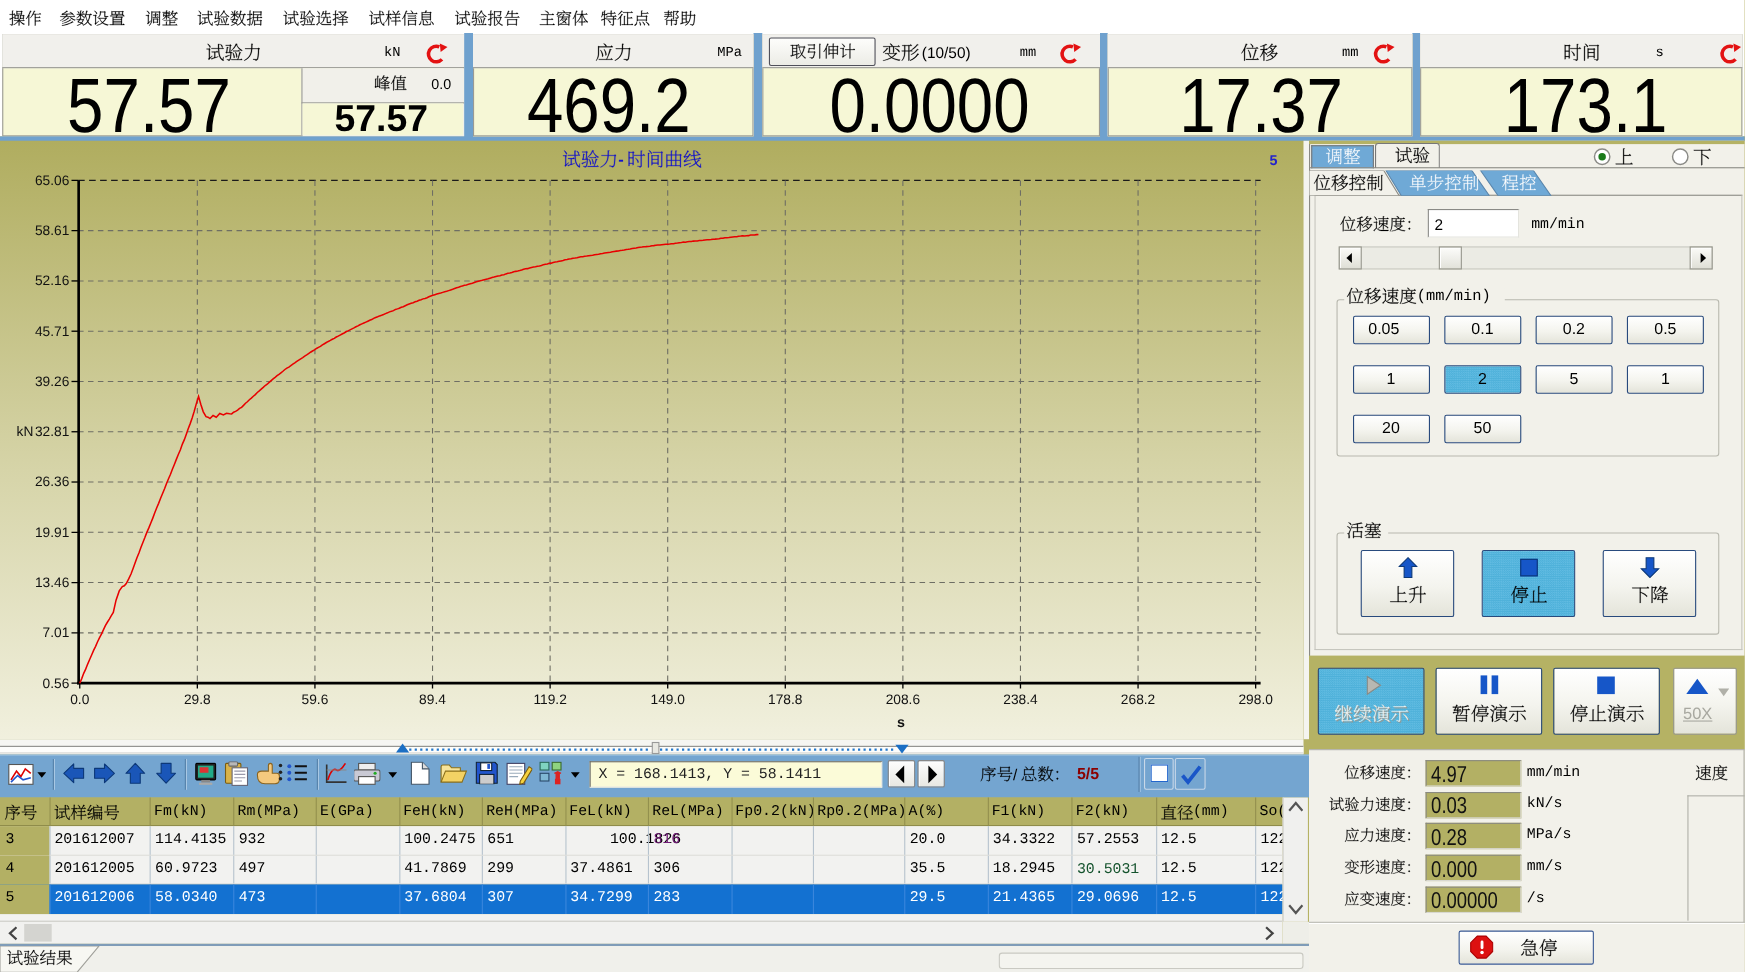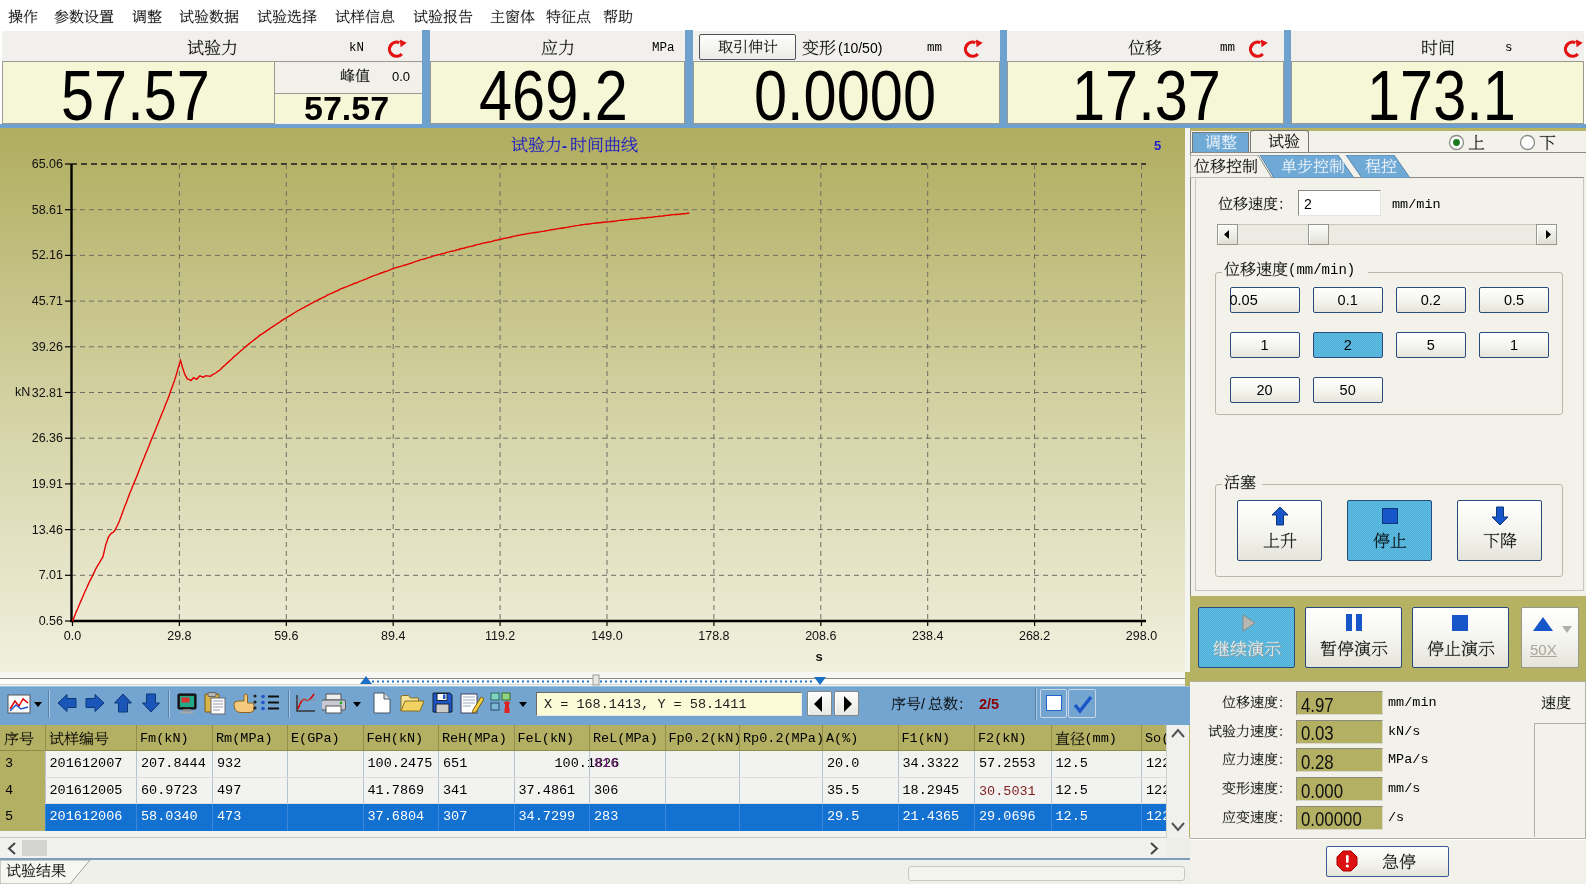--- a/index.html
+++ b/index.html
@@ -348,21 +348,21 @@
 <svg style="position:absolute;left:891px;top:696px" width="30" height="15" viewBox="0 0 2000 1000" fill="#000" stroke="#000" stroke-width="14">
     <use href="#u5E8F" x="0"></use>
     <use href="#u53F7" x="1000"></use>
   </svg>
 <div style="position:absolute;left:921px;top:697px;font:400 14px 'Liberation Sans',sans-serif;color:#000;white-space:pre;line-height:1;">/</div>
 <svg style="position:absolute;left:928px;top:696px" width="45" height="15" viewBox="0 0 3000 1000" fill="#000" stroke="#000" stroke-width="14">
     <use href="#u603B" x="0"></use>
     <use href="#u6570" x="1000"></use>
     <use href="#uFF1A" x="2000"></use>
   </svg>
-<div style="position:absolute;left:979px;top:697px;font:700 14.5px 'Liberation Sans',sans-serif;color:#8b0000;white-space:pre;line-height:1;">2/5</div>
+<div style="position:absolute;left:979px;top:697px;font:700 14.5px 'Liberation Sans',sans-serif;color:#8b0000;white-space:pre;line-height:1;">5/5</div>
 <div style="position:absolute;left:1035px;top:688px;width:1px;height:32px;background:#5580a8;box-shadow:1px 0 0 #a8c8e4"></div>
 <div style="position:absolute;left:1040px;top:689px;width:27px;height:29px;border:1px solid #c8d8e8;border-radius:2px"></div>
 <div style="position:absolute;left:1046px;top:695px;width:16px;height:16px;background:#fff;border:1.5px solid #2266cc"></div>
 <div style="position:absolute;left:1068px;top:689px;width:28px;height:29px;border:1px solid #c8d8e8;border-radius:2px"></div>
 <svg style="position:absolute;left:1071px;top:692px" width="24" height="24" viewBox="0 0 24 24">
     <path d="M4 13 L9 19 L20 5" fill="none" stroke="#1a56c8" stroke-width="3.4"></path>
   </svg>
 <div style="position:absolute;left:0px;top:725px;width:1166px;height:26px;background:#b3b064;border-bottom:1px solid #8f8c4a"></div>
 <svg style="position:absolute;left:4px;top:731px" width="30" height="15" viewBox="0 0 2000 1000" fill="#000" stroke="#000" stroke-width="14">
     <use href="#u5E8F" x="0"></use>
@@ -404,21 +404,21 @@
 <div style="position:absolute;left:739px;top:725px;width:1px;height:26px;background:#93904e"></div>
 <div style="position:absolute;left:822px;top:725px;width:1px;height:26px;background:#93904e"></div>
 <div style="position:absolute;left:897.5px;top:725px;width:1px;height:26px;background:#93904e"></div>
 <div style="position:absolute;left:974px;top:725px;width:1px;height:26px;background:#93904e"></div>
 <div style="position:absolute;left:1050.5px;top:725px;width:1px;height:26px;background:#93904e"></div>
 <div style="position:absolute;left:1141px;top:725px;width:1px;height:26px;background:#93904e"></div>
 <div style="position:absolute;left:0px;top:751px;width:1166px;height:26.7px;background:#f2f2f0"></div>
 <div style="position:absolute;left:0px;top:751px;width:44.5px;height:26.7px;background:#b3b064"></div>
 <div style="position:absolute;left:5px;top:757px;font:400 13.5px 'Liberation Mono',sans-serif;color:#000;white-space:pre;line-height:1;">3</div>
 <div style="position:absolute;left:49.5px;top:757px;font:400 13.5px 'Liberation Mono',sans-serif;color:#000000;white-space:pre;line-height:1;">201612007</div>
-<div style="position:absolute;left:141px;top:757px;font:400 13.5px 'Liberation Mono',sans-serif;color:#000;white-space:pre;line-height:1;">207.8444</div>
+<div style="position:absolute;left:141px;top:757px;font:400 13.5px 'Liberation Mono',sans-serif;color:#000;white-space:pre;line-height:1;">114.4135</div>
 <div style="position:absolute;left:217px;top:757px;font:400 13.5px 'Liberation Mono',sans-serif;color:#000;white-space:pre;line-height:1;">932</div>
 <div style="position:absolute;left:367.5px;top:757px;font:400 13.5px 'Liberation Mono',sans-serif;color:#000;white-space:pre;line-height:1;">100.2475</div>
 <div style="position:absolute;left:443px;top:757px;font:400 13.5px 'Liberation Mono',sans-serif;color:#000;white-space:pre;line-height:1;">651</div>
 <div style="position:absolute;left:518.5px;top:757px;font:400 13.5px 'Liberation Mono',sans-serif;color:#000;white-space:pre;line-height:1;margin-left:36px;">100.1826</div>
 <div style="position:absolute;left:594px;top:757px;font:400 13.5px 'Liberation Mono',sans-serif;color:#701a75;white-space:pre;line-height:1;">816</div>
 <div style="position:absolute;left:827px;top:757px;font:400 13.5px 'Liberation Mono',sans-serif;color:#000;white-space:pre;line-height:1;">20.0</div>
 <div style="position:absolute;left:902.5px;top:757px;font:400 13.5px 'Liberation Mono',sans-serif;color:#000;white-space:pre;line-height:1;">34.3322</div>
 <div style="position:absolute;left:979px;top:757px;font:400 13.5px 'Liberation Mono',sans-serif;color:#000;white-space:pre;line-height:1;">57.2553</div>
 <div style="position:absolute;left:1055.5px;top:757px;font:400 13.5px 'Liberation Mono',sans-serif;color:#000;white-space:pre;line-height:1;">12.5</div>
 <div style="position:absolute;left:1146px;top:757px;font:400 13.5px 'Liberation Mono',sans-serif;color:#000;white-space:pre;line-height:1;">122</div>
@@ -438,26 +438,26 @@
 <div style="position:absolute;left:1050.5px;top:751px;width:1px;height:26.7px;background:#b6c3ce"></div>
 <div style="position:absolute;left:1141px;top:751px;width:1px;height:26.7px;background:#b6c3ce"></div>
 <div style="position:absolute;left:44.5px;top:776.7px;width:1121.5px;height:1px;background:#dddddb"></div>
 <div style="position:absolute;left:0px;top:777.7px;width:1166px;height:26.7px;background:#f2f2f0"></div>
 <div style="position:absolute;left:0px;top:777.7px;width:44.5px;height:26.7px;background:#b3b064"></div>
 <div style="position:absolute;left:5px;top:783.7px;font:400 13.5px 'Liberation Mono',sans-serif;color:#000;white-space:pre;line-height:1;">4</div>
 <div style="position:absolute;left:49.5px;top:783.7px;font:400 13.5px 'Liberation Mono',sans-serif;color:#000;white-space:pre;line-height:1;">201612005</div>
 <div style="position:absolute;left:141px;top:783.7px;font:400 13.5px 'Liberation Mono',sans-serif;color:#000;white-space:pre;line-height:1;">60.9723</div>
 <div style="position:absolute;left:217px;top:783.7px;font:400 13.5px 'Liberation Mono',sans-serif;color:#000;white-space:pre;line-height:1;">497</div>
 <div style="position:absolute;left:367.5px;top:783.7px;font:400 13.5px 'Liberation Mono',sans-serif;color:#000;white-space:pre;line-height:1;">41.7869</div>
-<div style="position:absolute;left:443px;top:783.7px;font:400 13.5px 'Liberation Mono',sans-serif;color:#000;white-space:pre;line-height:1;">341</div>
+<div style="position:absolute;left:443px;top:783.7px;font:400 13.5px 'Liberation Mono',sans-serif;color:#000;white-space:pre;line-height:1;">299</div>
 <div style="position:absolute;left:518.5px;top:783.7px;font:400 13.5px 'Liberation Mono',sans-serif;color:#000;white-space:pre;line-height:1;">37.4861</div>
 <div style="position:absolute;left:594px;top:783.7px;font:400 13.5px 'Liberation Mono',sans-serif;color:#000;white-space:pre;line-height:1;">306</div>
 <div style="position:absolute;left:827px;top:783.7px;font:400 13.5px 'Liberation Mono',sans-serif;color:#000;white-space:pre;line-height:1;">35.5</div>
 <div style="position:absolute;left:902.5px;top:783.7px;font:400 13.5px 'Liberation Mono',sans-serif;color:#000;white-space:pre;line-height:1;">18.2945</div>
-<div style="position:absolute;left:979px;top:785px;font:400 13.5px 'Liberation Mono',sans-serif;color:#7f1d1d;white-space:pre;line-height:1;">30.5031</div>
+<div style="position:absolute;left:979px;top:785px;font:400 13.5px 'Liberation Mono',sans-serif;color:#14532d;white-space:pre;line-height:1;">30.5031</div>
 <div style="position:absolute;left:1055.5px;top:783.7px;font:400 13.5px 'Liberation Mono',sans-serif;color:#000;white-space:pre;line-height:1;">12.5</div>
 <div style="position:absolute;left:1146px;top:783.7px;font:400 13.5px 'Liberation Mono',sans-serif;color:#000;white-space:pre;line-height:1;">122</div>
 <div style="position:absolute;left:44.5px;top:777.7px;width:1px;height:26.7px;background:#b6c3ce"></div>
 <div style="position:absolute;left:136px;top:777.7px;width:1px;height:26.7px;background:#b6c3ce"></div>
 <div style="position:absolute;left:212px;top:777.7px;width:1px;height:26.7px;background:#b6c3ce"></div>
 <div style="position:absolute;left:287px;top:777.7px;width:1px;height:26.7px;background:#b6c3ce"></div>
 <div style="position:absolute;left:362.5px;top:777.7px;width:1px;height:26.7px;background:#b6c3ce"></div>
 <div style="position:absolute;left:438px;top:777.7px;width:1px;height:26.7px;background:#b6c3ce"></div>
 <div style="position:absolute;left:513.5px;top:777.7px;width:1px;height:26.7px;background:#b6c3ce"></div>
 <div style="position:absolute;left:589px;top:777.7px;width:1px;height:26.7px;background:#b6c3ce"></div>
@@ -598,21 +598,21 @@
 <div style="position:absolute;left:1215px;top:272px;width:348px;height:143px;border:1px solid #b8b8ae;border-radius:3px"></div>
 <div style="position:absolute;left:1222px;top:262px;width:146px;height:18px;background:#f2f1ea"></div>
 <svg style="position:absolute;left:1224px;top:261px" width="64" height="16" viewBox="0 0 4000 1000" fill="#000" stroke="#000" stroke-width="14">
     <use href="#u4F4D" x="0"></use>
     <use href="#u79FB" x="1000"></use>
     <use href="#u901F" x="2000"></use>
     <use href="#u5EA6" x="3000"></use>
   </svg>
 <div style="position:absolute;left:1288px;top:263px;font:400 14px 'Liberation Mono',sans-serif;color:#000;white-space:pre;line-height:1;">(mm/min)</div>
 <div class="btn" style="left:1229.5px;top:286.5px;width:70px;height:26px"></div>
-<div style="position:absolute;left:1229.5px;top:292.5px;font:400 14.5px 'Liberation Sans',sans-serif;color:#000;white-space:pre;line-height:1;"><span style="display:inline-block;width:57px;text-align:left">0.05</span></div>
+<div style="position:absolute;left:1229.5px;top:292.5px;font:400 14.5px 'Liberation Sans',sans-serif;color:#000;white-space:pre;line-height:1;"><span style="display:inline-block;width:57px;text-align:center">0.05</span></div>
 <div class="btn" style="left:1312.7px;top:286.5px;width:70px;height:26px"></div>
 <div style="position:absolute;left:1312.7px;top:292.5px;font:400 14.5px 'Liberation Sans',sans-serif;color:#000;white-space:pre;line-height:1;"><span style="display:inline-block;width:70px;text-align:center">0.1</span></div>
 <div class="btn" style="left:1395.8px;top:286.5px;width:70px;height:26px"></div>
 <div style="position:absolute;left:1395.8px;top:292.5px;font:400 14.5px 'Liberation Sans',sans-serif;color:#000;white-space:pre;line-height:1;"><span style="display:inline-block;width:70px;text-align:center">0.2</span></div>
 <div class="btn" style="left:1479px;top:286.5px;width:70px;height:26px"></div>
 <div style="position:absolute;left:1479px;top:292.5px;font:400 14.5px 'Liberation Sans',sans-serif;color:#000;white-space:pre;line-height:1;"><span style="display:inline-block;width:70px;text-align:center">0.5</span></div>
 <div class="btn" style="left:1229.5px;top:331.5px;width:70px;height:26px"></div>
 <div style="position:absolute;left:1229.5px;top:337.5px;font:400 14.5px 'Liberation Sans',sans-serif;color:#000;white-space:pre;line-height:1;"><span style="display:inline-block;width:70px;text-align:center">1</span></div>
 <div class="btn teal" style="left:1312.7px;top:331.5px;width:70px;height:26px"></div>
 <div style="position:absolute;left:1312.7px;top:337.5px;font:400 14.5px 'Liberation Sans',sans-serif;color:#000;white-space:pre;line-height:1;"><span style="display:inline-block;width:70px;text-align:center">2</span></div>

